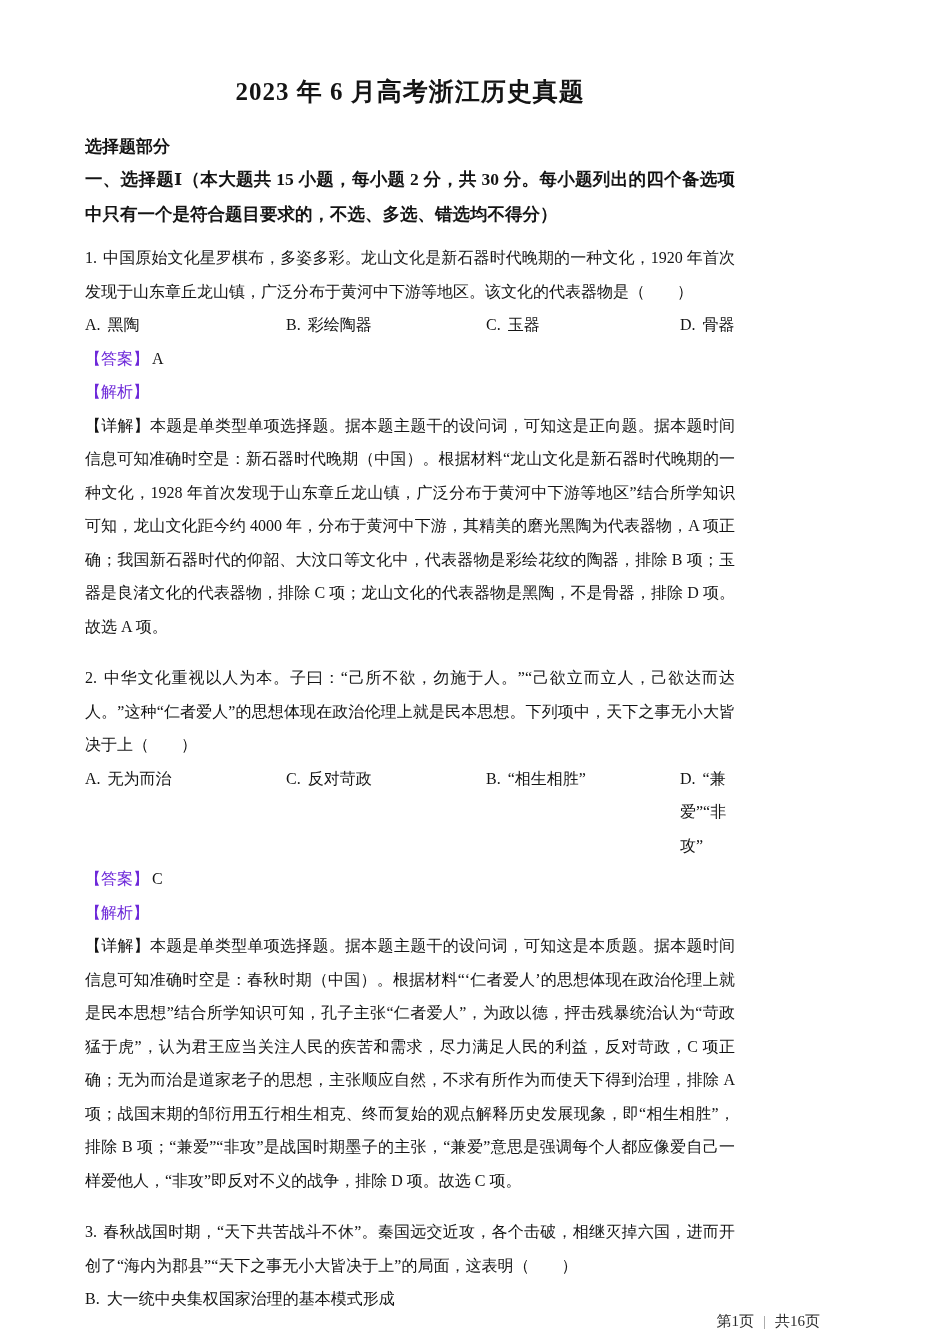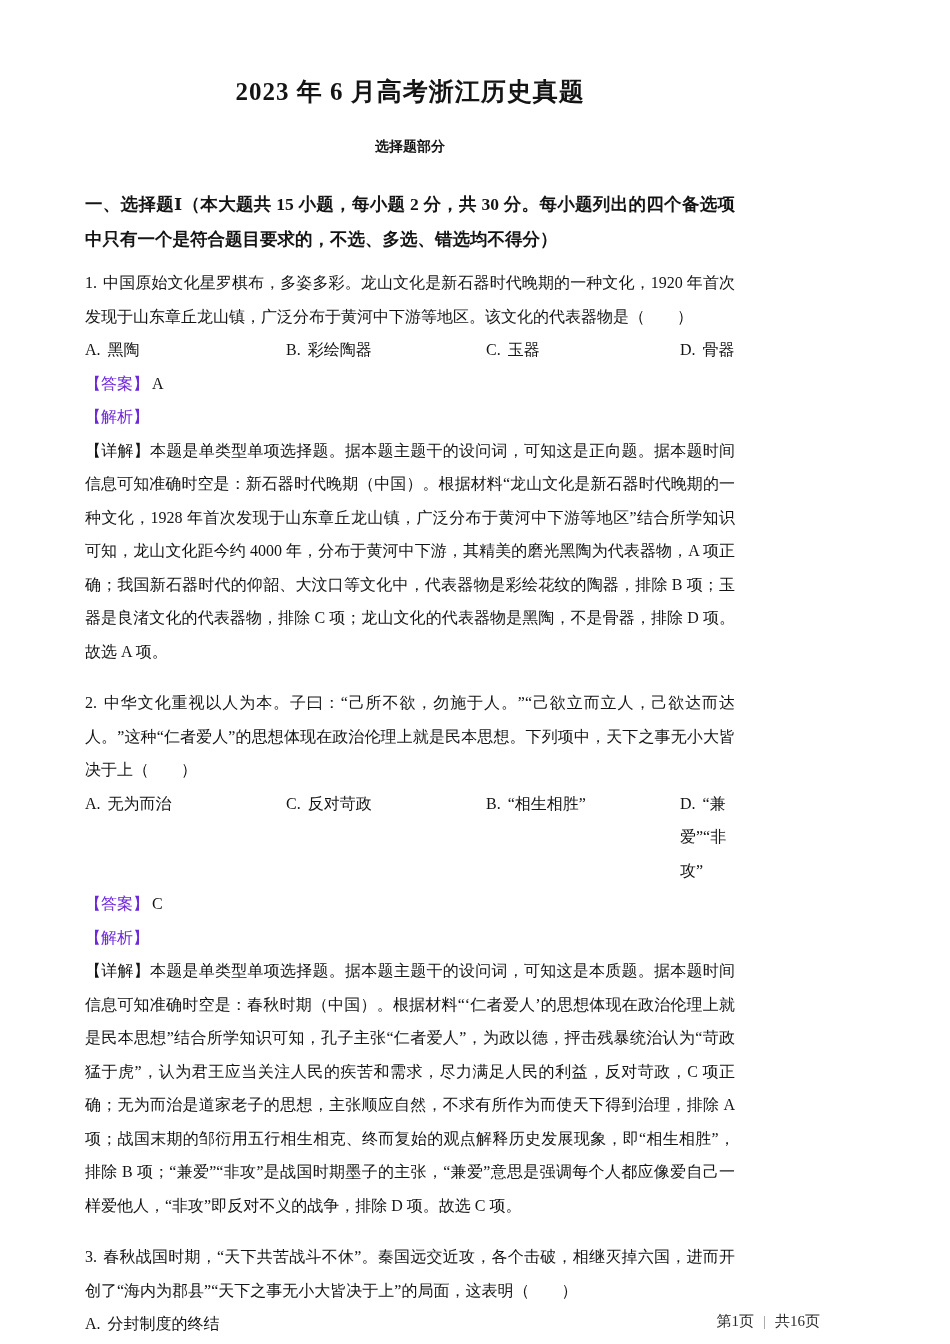--- a/index.html
+++ b/index.html
@@ -17,31 +17,31 @@
     background: #ffffff;
   }
   .doc-title {
     text-align: center;
     font-size: 25px;
     font-weight: bold;
     line-height: 32px;
     letter-spacing: 1px;
   }
   .doc-subtitle {
-    text-align: center;
-    font-size: 14px;
+    text-align: left;
+    font-size: 17px;
     font-weight: bold;
     line-height: 30px;
     margin-top: 24px;
   }
   .section-heading {
     font-size: 17.5px;
     font-weight: bold;
     line-height: 35px;
-    margin-top: 25px;
+    margin-top: 0;
     text-align: justify;
   }
   .body-line {
     font-size: 16px;
     line-height: 33.5px;
   }
   .stem { text-align: justify; }
   .qnum { margin-right: 6px; }
   .q1 { margin-top: 9px; }
   .q2, .q3 { margin-top: 18px; }
@@ -97,21 +97,20 @@
       <span class="opt"><span class="opt-label">B.</span><span>“相生相胜”</span></span>
       <span class="opt"><span class="opt-label">D.</span><span>“兼爱”“非攻”</span></span>
     </div>
     <p class="body-line"><span class="accent">【答案】</span><span class="answer-value">C</span></p>
     <p class="body-line"><span class="accent">【解析】</span></p>
     <p class="body-line detail"><span>【详解】</span><span>本题是单类型单项选择题。据本题主题干的设问词，可知这是本质题。据本题时间信息可知准确时空是：春秋时期（中国）。根据材料“‘仁者爱人’的思想体现在政治伦理上就是民本思想”结合所学知识可知，孔子主张“仁者爱人”，为政以德，抨击残暴统治认为“苛政猛于虎”，认为君王应当关注人民的疾苦和需求，尽力满足人民的利益，反对苛政，C 项正确；无为而治是道家老子的思想，主张顺应自然，不求有所作为而使天下得到治理，排除 A 项；战国末期的邹衍用五行相生相克、终而复始的观点解释历史发展现象，即“相生相胜”，排除 B 项；“兼爱”“非攻”是战国时期墨子的主张，“兼爱”意思是强调每个人都应像爱自己一样爱他人，“非攻”即反对不义的战争，排除 D 项。故选 C 项。</span></p>
   </section>
 
   <section class="q q3">
     <p class="body-line stem"><span class="qnum">3.</span><span>春秋战国时期，“天下共苦战斗不休”。秦国远交近攻，各个击破，相继灭掉六国，进而开创了“海内为郡县”“天下之事无小大皆决于上”的局面，这表明（　　）</span></p>
-    <p class="body-line"><span class="opt-label">A.</span><span>分封制度的终结</span></p>
     <p class="body-line"><span class="opt-label">B.</span><span>大一统中央集权国家治理的基本模式形成</span></p>
   </section>
 
   <div class="footer">
     <span>第1页</span><span class="bar">|</span><span>共16页</span>
   </div>
 
 </div>
 
 </body></html>

